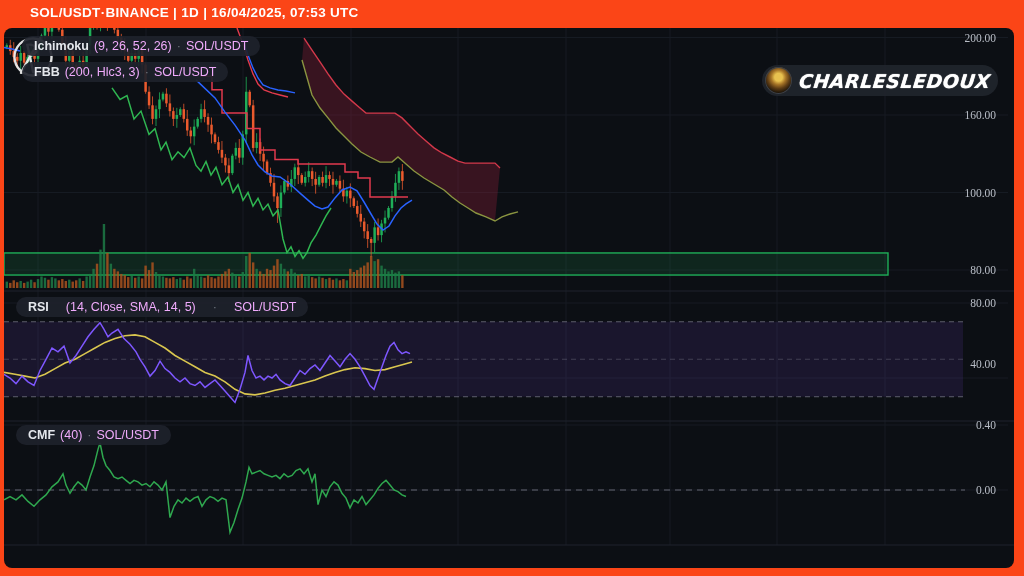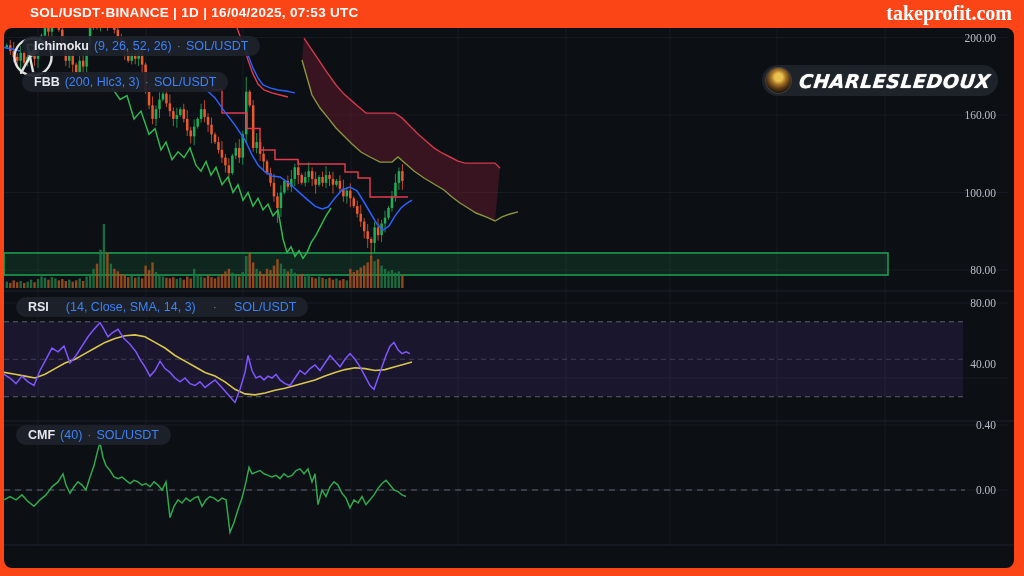--- a/index.html
+++ b/index.html
@@ -25,21 +25,21 @@
     background:#0c0f14;border-radius:8px;overflow:hidden;z-index:10;
   }
   .shell svg{position:absolute;left:0;top:0;}
   
   .pill{
     position:absolute;z-index:20;display:flex;align-items:center;gap:5px;
     background:rgba(30,34,43,.92);border-radius:12px;padding:3px 12px;
     font-size:12.5px;color:#9aa0ab;white-space:nowrap;
   }
   .pill .nm{color:#e4e7ec;font-weight:bold;}
-  .pill .pr{color:#3b82f6;}
+  .pill .pr{color:#f0abfc;}
   .pill .sep{color:#6f757f;}
   
   .axlab{
     position:absolute;color:#b9bec7;font-size:11.5px;z-index:12;
     transform:translateY(-50%);right:18px;text-align:right;font-family:Liberation Serif, serif;
   }
   
   .userpill{
     position:absolute;left:758px;top:37px;width:236px;height:31px;z-index:25;
     background:rgba(33,37,45,.92);border-radius:16px;display:flex;align-items:center;
@@ -55,21 +55,20 @@
     transform:skewX(-6deg) ;text-shadow:0 0 1px #fff;
     white-space:nowrap;overflow:hidden;
   }
   .tplogo{position:absolute;left:10px;top:455px;z-index:18;opacity:.92;}
 </style>
 </head>
 <body>
 
 <div class="topbar">
   <div class="topbar-title">SOL/USDT·BINANCE | 1D | 16/04/2025, 07:53 UTC</div>
-  <div class="topbar-brand">takeprofit.com</div>
 </div>
 
 <div class="shell">
   <svg id="chart" width="1010" height="540" viewBox="4 28 1010 540">
       <line x1="38" y1="28" x2="38" y2="545" stroke="#161b23" stroke-width="1"></line>
       <line x1="146" y1="28" x2="146" y2="545" stroke="#161b23" stroke-width="1"></line>
       <line x1="243" y1="28" x2="243" y2="545" stroke="#161b23" stroke-width="1"></line>
       <line x1="351" y1="28" x2="351" y2="545" stroke="#161b23" stroke-width="1"></line>
       <line x1="458" y1="28" x2="458" y2="545" stroke="#161b23" stroke-width="1"></line>
       <line x1="566" y1="28" x2="566" y2="545" stroke="#161b23" stroke-width="1"></line>
@@ -451,29 +450,29 @@
       <line x1="4" y1="421" x2="1014" y2="421" stroke="#1e232c" stroke-width="1"></line>
       <line x1="4" y1="545" x2="1014" y2="545" stroke="#1e232c" stroke-width="1"></line>
     </svg>
 
   <div class="pill" style="left:18px;top:8px;">
     <span class="nm">Ichimoku</span>
     <span class="pr">(9, 26, 52, 26)</span>
     <span class="sep">·</span>
     <span class="pr">SOL/USDT</span>
   </div>
-  <div class="pill" style="left:18px;top:44px;">
+  <div class="pill" style="left:18px;top:34px;">
     <span class="nm">FBB</span>
     <span class="pr">(200, Hlc3, 3)</span>
     <span class="sep">·</span>
     <span class="pr">SOL/USDT</span>
   </div>
   <div class="pill" style="left:12px;top:269px;gap:17px;">
     <span class="nm">RSI</span>
-    <span class="pr">(14, Close, SMA, 14, 3)</span>
+    <span class="pr">(14, Close, SMA, 14, 5)</span>
     <span class="sep">·</span>
     <span class="pr">SOL/USDT</span>
   </div>
   <div class="pill" style="left:12px;top:397px;justify-content:space-between;">
     <span class="nm">CMF</span>
     <span class="pr">(40)</span>
     <span class="sep">·</span>
     <span class="pr">SOL/USDT</span>
   </div>
 

